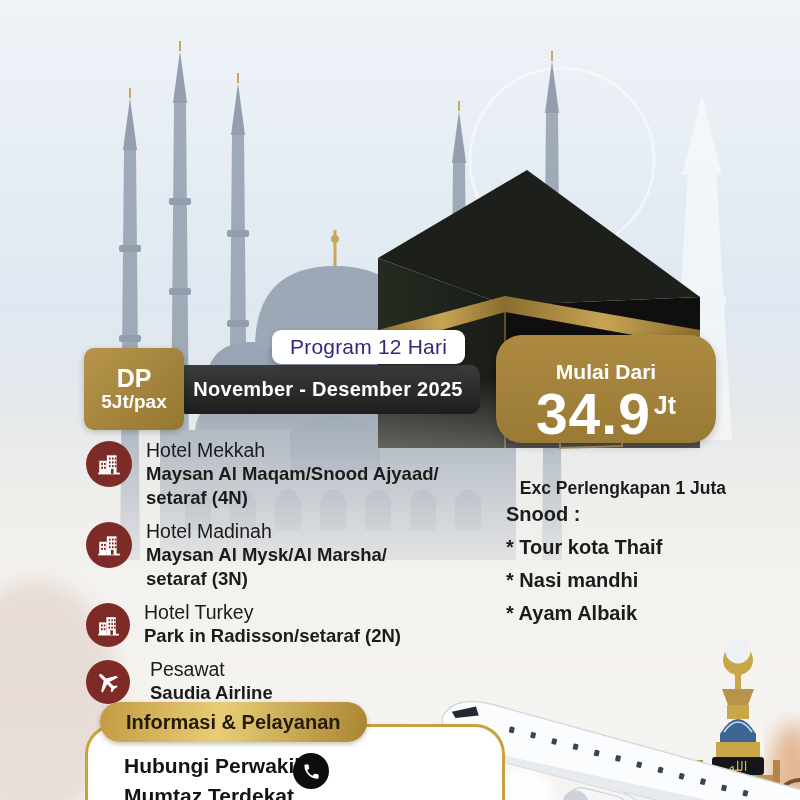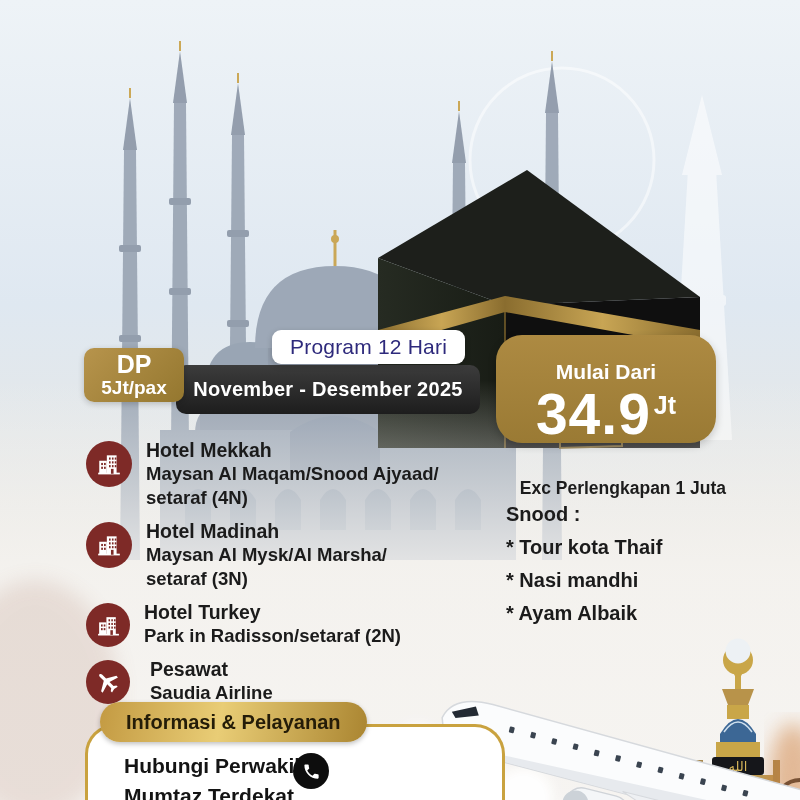--- a/index.html
+++ b/index.html
@@ -18,21 +18,21 @@
     color:#2e2a7c;font-size:21px;font-weight:400;letter-spacing:.2px;
     box-shadow:0 2px 6px rgba(0,0,0,.18);
   }
   .date-bar{
     position:absolute;left:176px;top:365px;width:304px;height:49px;z-index:12;
     background:linear-gradient(180deg,#3c3c3c,#1d1d1d);
     border-radius:10px;display:flex;align-items:center;justify-content:center;
     color:#fff;font-size:20px;font-weight:700;letter-spacing:.3px;
   }
   .dp-badge{
-    position:absolute;left:84px;top:348px;width:100px;height:54px;z-index:13;
+    position:absolute;left:84px;top:348px;width:100px;height:82px;z-index:13;
     background:linear-gradient(135deg,#b7944c,#94772f);
     border-radius:10px;display:flex;flex-direction:column;align-items:center;justify-content:center;
     color:#fff;font-weight:800;line-height:1.1;box-shadow:0 2px 6px rgba(0,0,0,.2);
   }
   .dp-badge .l1{font-size:25px;}
   .dp-badge .l2{font-size:19px;}
 
   .price-badge{
     position:absolute;left:496px;top:335px;width:220px;height:108px;z-index:12;
     background:linear-gradient(180deg,#ad8a42,#9a7a34);
@@ -50,21 +50,21 @@
 
   
   .inclusions{position:absolute;left:86px;top:438px;width:410px;z-index:12;}
   .row{display:flex;gap:14px;align-items:flex-start;margin-bottom:9px;}
   .icon-circle{
     width:46px;height:46px;border-radius:50%;background:#7e2a27;flex:none;
     display:flex;align-items:center;justify-content:center;margin-top:3px;
   }
   .row.small .icon-circle{width:44px;height:44px;}
   .row .txt{color:#1b1b1b;font-size:18.5px;font-weight:700;line-height:24px;}
-  .row .txt .title{font-size:19.5px;font-weight:700;}
+  .row .txt .title{font-size:19.5px;font-weight:400;}
   .row.indent .txt{padding-left:6px;}
 
   
   .bonus{position:absolute;left:506px;top:498px;z-index:12;color:#1b1b1b;
     font-size:20px;font-weight:800;line-height:33px;}
 
   
   .info-panel{
     position:absolute;left:85px;top:724px;width:420px;height:92px;z-index:13;
     background:#fff;border:3px solid #c9a23f;border-bottom:none;

